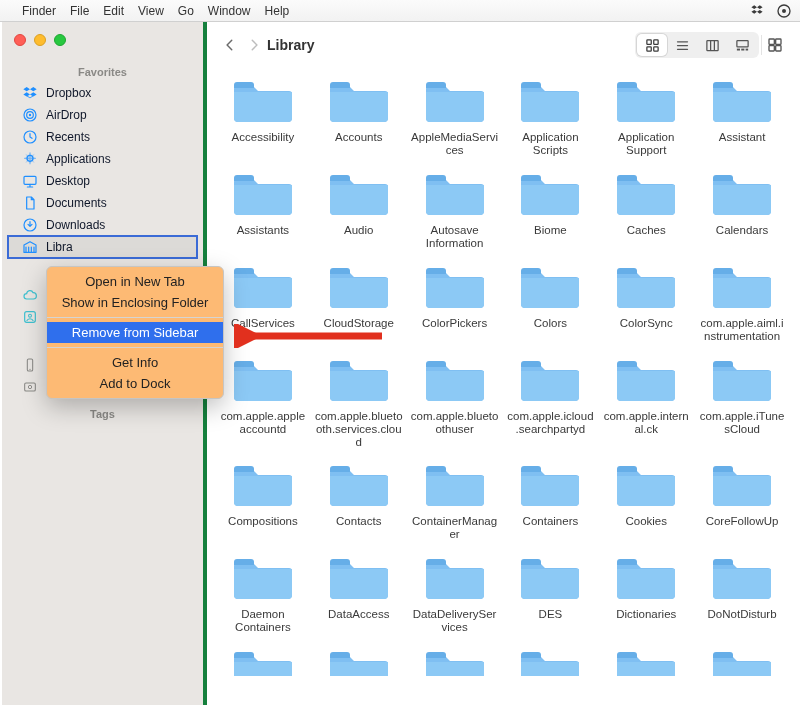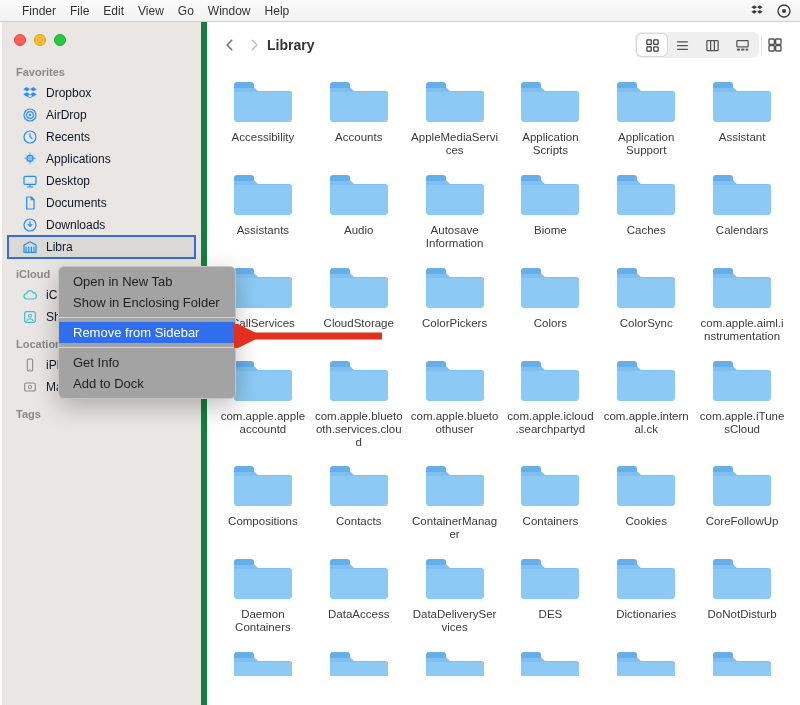--- a/index.html
+++ b/index.html
@@ -10,35 +10,35 @@
   .menubar .apple { font-size: 14px; line-height: 1; }
   .menubar .app-name { font-weight: 400; }
   .menubar-spacer { flex: 1; }
   .menubar-right { display: flex; gap: 10px; align-items: center; }
   .menubar-right svg, .menubar-right span.ico { width: 16px; height: 16px; }
 
   
   .window { position: absolute; left: 2px; top: 22px; width: 796px; height: 683px; display: flex; }
 
   
-  .sidebar { width: 205px; background: #e9e6e3; border-right: 6px solid #15803d; padding-top: 6px; position: relative; }
+  .sidebar { width: 205px; background: #e9e6e3; border-right: 4px solid #15803d; padding-top: 6px; position: relative; text-align: center; }
   .traffic { display: flex; gap: 8px; padding: 6px 12px 10px; }
   .traffic span { width: 12px; height: 12px; border-radius: 50%; display: inline-block; }
   .tl-close { background: #ff5f57; border: 1px solid #e24640; }
   .tl-min   { background: #febc2e; border: 1px solid #dba023; }
   .tl-zoom  { background: #28c840; border: 1px solid #1ea732; }
 
   .section-label { color: #8a8986; font-size: 11px; font-weight: 600; padding: 10px 14px 4px; }
   .sb-item { display: flex; align-items: center; gap: 8px; padding: 3px 14px; color: #0f172a; border-radius: 4px; margin: 0 6px; cursor: default; }
   .sb-item .icn { width: 16px; height: 16px; display: flex; align-items: center; justify-content: center; }
   .sb-item.selected { outline: 2px solid #3b6bd6; outline-offset: -1px; background: #dcdad7; border-radius: 0; }
   .sb-item .lbl { white-space: nowrap; overflow: hidden; text-overflow: clip; }
 
   
-  .ctx-menu { position: absolute; left: 56px; top: 244px; width: 178px; background: #a3a3a3; border: 1px solid #c6c5c3; border-radius: 6px; box-shadow: 0 8px 24px rgba(0,0,0,.25); padding: 4px 0; z-index: 50; }
+  .ctx-menu { position: absolute; left: 44px; top: 244px; width: 178px; background: #fdba74; border: 1px solid #c6c5c3; border-radius: 6px; box-shadow: 0 8px 24px rgba(0,0,0,.25); padding: 4px 0; z-index: 50; }
   .ctx-item { padding: 3px 14px; font-size: 13px; color: #222; }
   .ctx-item.hl { background: #2f6fed; color: #fff; }
   .ctx-sep { height: 1px; background: #d5d4d2; margin: 4px 0; }
 
   
   .arrow { position: absolute; left: 232px; top: 302px; width: 150px; height: 24px; z-index: 60; pointer-events: none; }
 
   
   .main { flex: 1; background: #fff; display: flex; flex-direction: column; }
   .toolbar { height: 46px; display: flex; align-items: center; padding: 0 12px; gap: 2px; }

